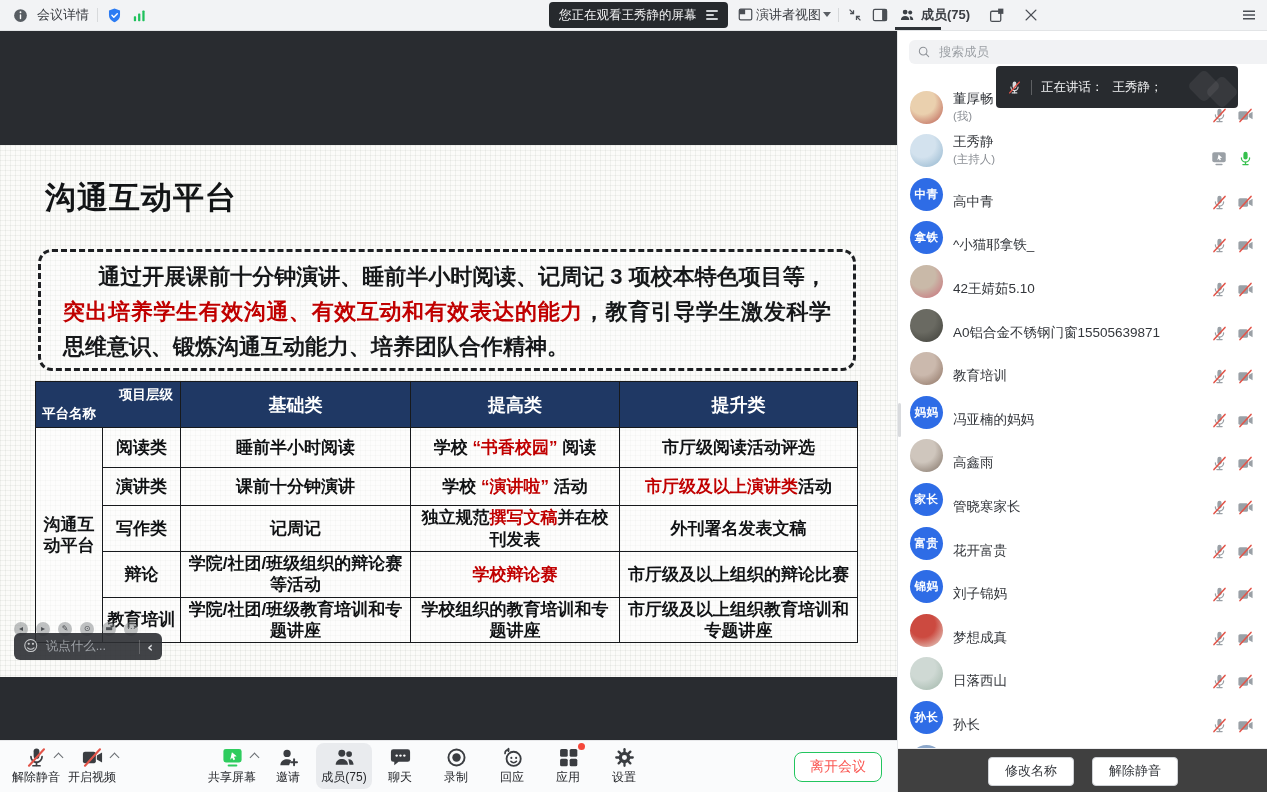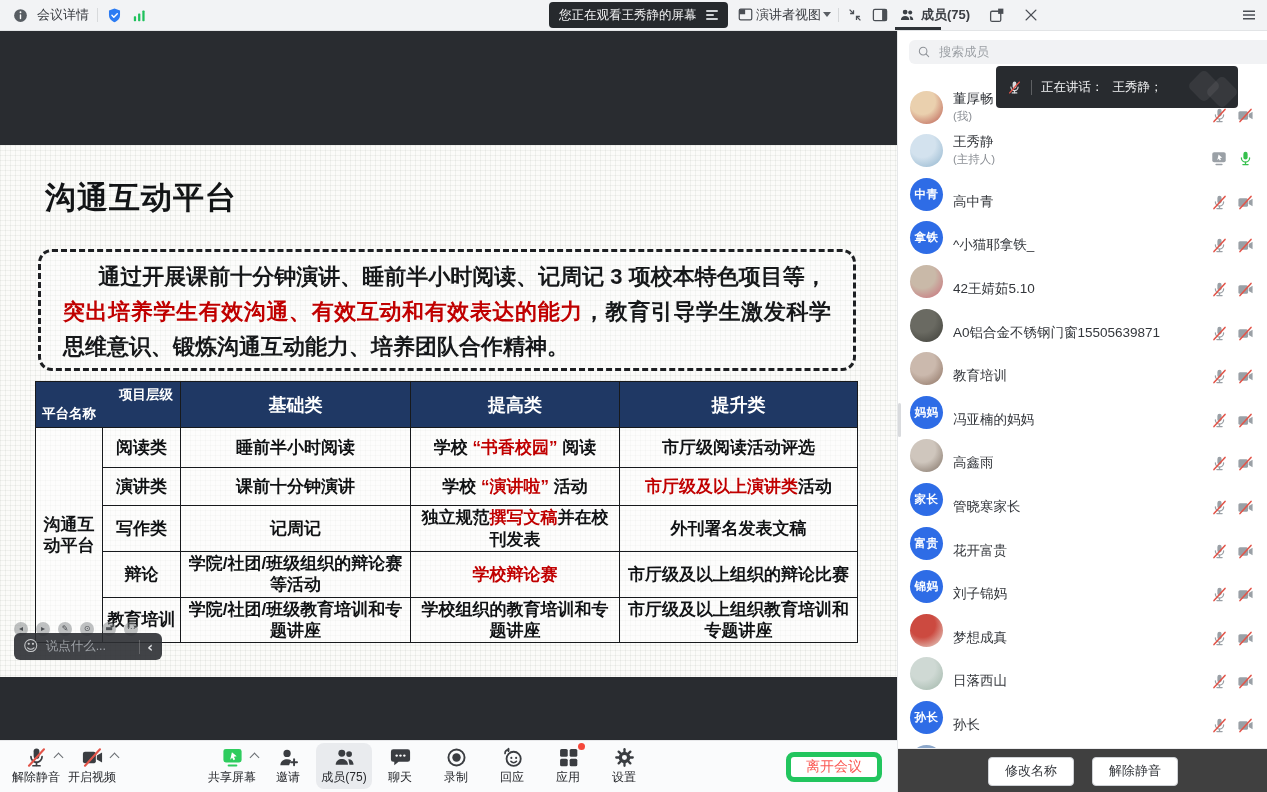--- a/index.html
+++ b/index.html
@@ -67,21 +67,21 @@
   .tool.active{background:#e9ebee}
   .tool.gap{margin-left:84px}
   .tslot{position:relative;width:44px;height:24px;display:flex;align-items:center;justify-content:center}
   .tslot svg{width:23px;height:23px;color:#3a3d41}
   .tool.green .tslot svg{color:#2ecc5e}
   .tlabel{font-size:12px;color:#26282c;white-space:nowrap}
   .chev{position:absolute;right:-4px;top:8px;width:6px;height:6px;border-left:1.6px solid #696d72;
         border-top:1.6px solid #696d72;transform:rotate(45deg)}
   .badge{position:absolute;top:-3px;right:5px;width:7px;height:7px;background:#f5483b;border-radius:50%}
   .slash{stroke:#e25449;stroke-width:2.2;stroke-linecap:round;fill:none}
-  .leave{position:absolute;right:15px;top:11px;height:30px;padding:0 15px;border:5px solid #22c55e;
+  .leave{position:absolute;right:15px;top:11px;height:30px;padding:0 15px;border:1px solid #22c55e;
          color:#fa5a55;border-radius:8px;background:#fff;font-size:14px;display:flex;align-items:center;cursor:pointer}
   
   .panel{position:absolute;left:897px;top:30px;width:370px;height:762px;background:#fff;border-left:1px solid #e6e8ea;box-sizing:border-box}
   .search{position:absolute;left:11px;top:10px;width:413px;height:24px;background:#f1f2f4;border-radius:6px;
           display:flex;align-items:center;gap:6px;padding:0 8px;box-sizing:border-box}
   .sico{width:14px;height:14px;color:#8e9298}
   .sinput{flex:1;border:none;background:transparent;outline:none;font-size:12.5px;color:#33363b;
           font-family:"Liberation Sans","DejaVu Sans",sans-serif}
   .sinput::placeholder{color:#9ca0a5}
   .grip{position:absolute;left:0;top:373px;width:3px;height:34px;background:#d9dbde;border-radius:2px}

